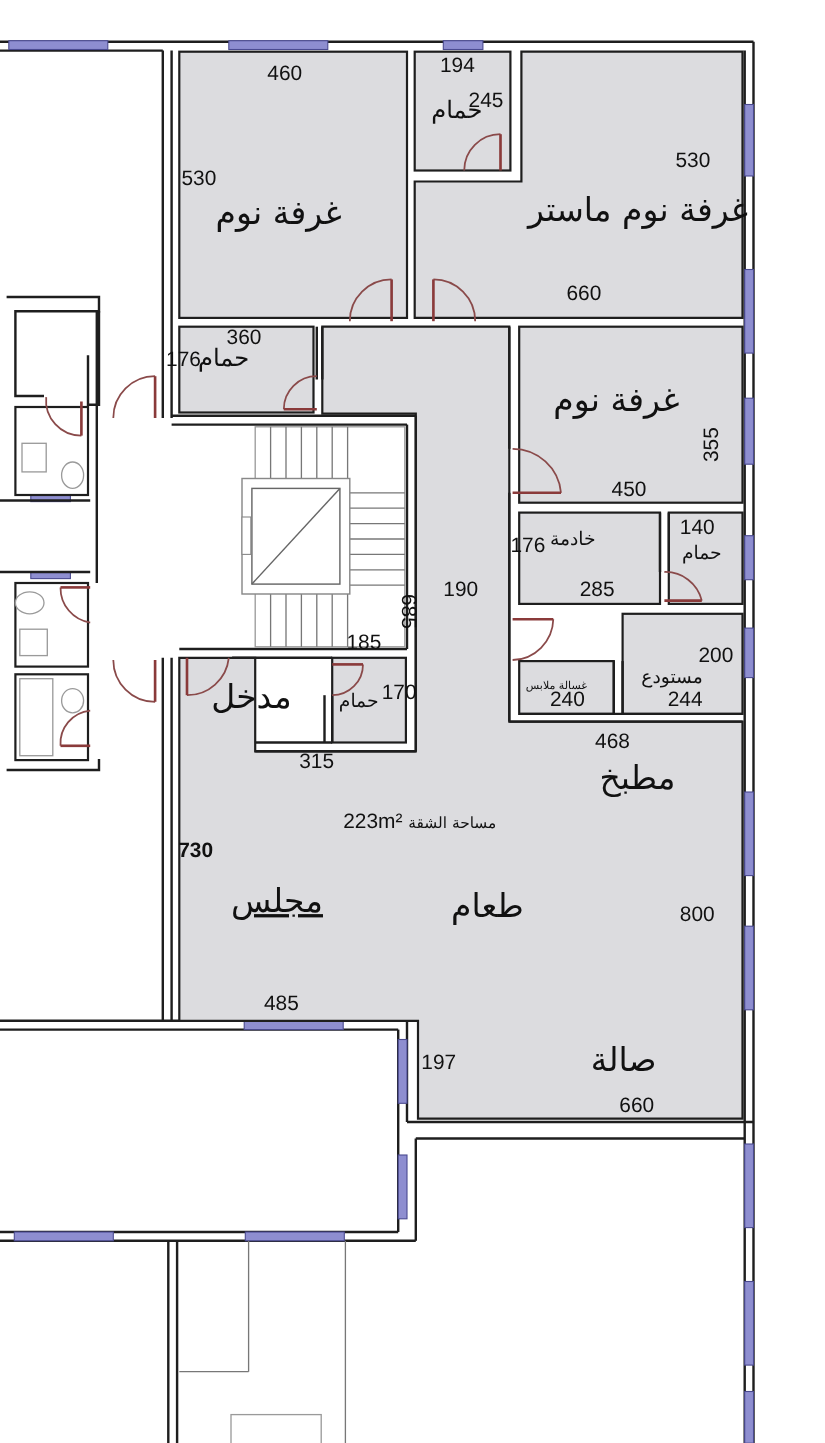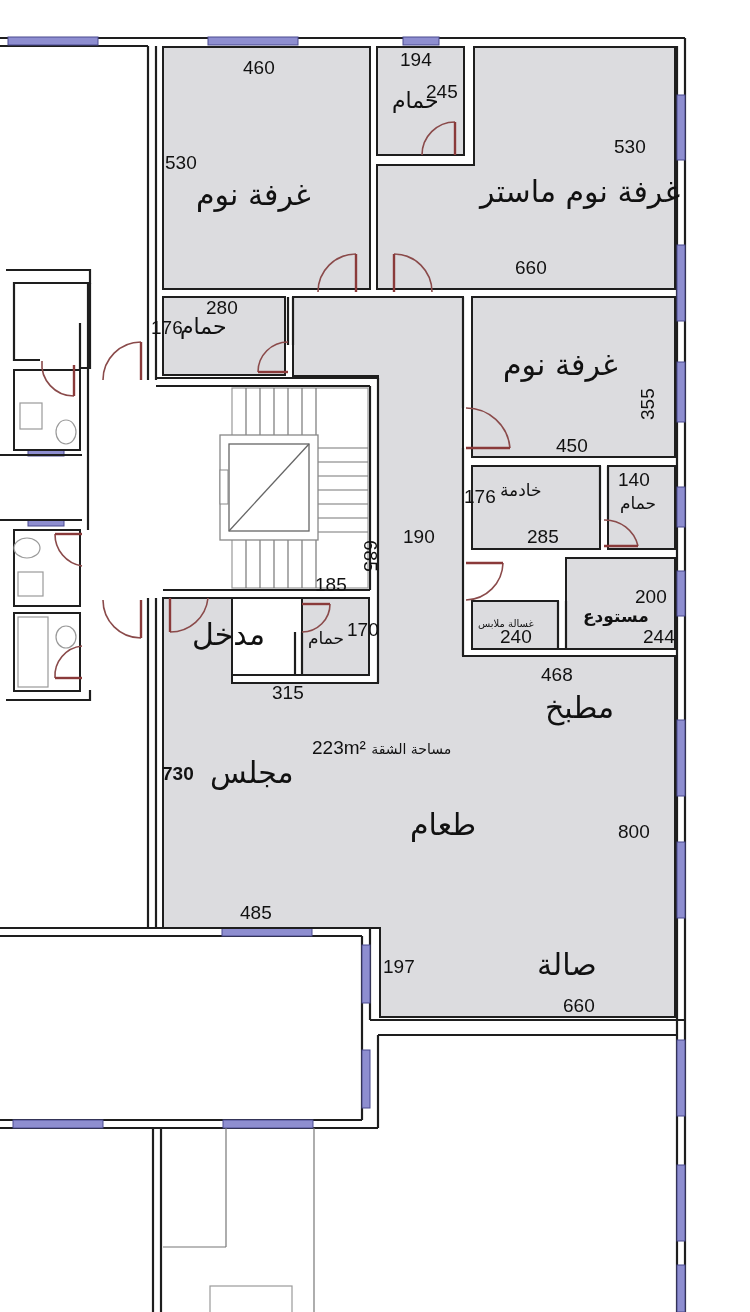--- a/index.html
+++ b/index.html
@@ -222,21 +222,21 @@
 <div class="lbl ar ar-big" style="left:196px;top:180px;">غرفة نوم</div>
 
 <div class="lbl dim" style="left:400px;top:50px;">194</div>
 <div class="lbl dim" style="left:426px;top:82px;">245</div>
 <div class="lbl ar ar-mid" style="left:392px;top:90px;">حمام</div>
 
 <div class="lbl dim" style="left:614px;top:137px;">530</div>
 <div class="lbl ar ar-big" style="left:436px;top:177px;margin-left:44px;">غرفة نوم ماستر</div>
 <div class="lbl dim" style="left:515px;top:258px;">660</div>
 
-<div class="lbl dim" style="left:206px;top:298px;">280</div>
+<div class="lbl dim" style="left:206px;top:298px;">360</div>
 <div class="lbl dim" style="left:151px;top:318px;">176</div>
 <div class="lbl ar ar-mid" style="left:180px;top:316px;">حمام</div>
 
 <div class="lbl ar ar-big" style="left:503px;top:350px;">غرفة نوم</div>
 <div class="lbl dim" style="left:556px;top:436px;">450</div>
 <div class="lbl dim" style="left:638px;top:420px;transform:rotate(-90deg);transform-origin:left top;">355</div>
 
 <div class="lbl dim" style="left:464px;top:487px;">176</div>
 <div class="lbl ar ar-sm" style="left:500px;top:482px;">خادمة</div>
 <div class="lbl dim" style="left:527px;top:527px;">285</div>
@@ -244,38 +244,38 @@
 <div class="lbl dim" style="left:618px;top:470px;">140</div>
 <div class="lbl ar ar-sm" style="left:620px;top:495px;">حمام</div>
 
 <div class="lbl dim" style="left:380px;top:540px;transform:rotate(90deg);transform-origin:left top;">685</div>
 <div class="lbl dim" style="left:403px;top:527px;">190</div>
 
 <div class="lbl ar ar-xs" style="left:478px;top:619px;">غسالة ملابس</div>
 <div class="lbl dim" style="left:500px;top:627px;">240</div>
 
 <div class="lbl dim" style="left:635px;top:587px;">200</div>
-<div class="lbl ar ar-sm" style="left:583px;top:608px;font-weight:bold;">مستودع</div>
-<div class="lbl dim" style="left:607px;top:627px;margin-left:36px;">244</div>
+<div class="lbl ar ar-sm" style="left:583px;top:608px;">مستودع</div>
+<div class="lbl dim" style="left:607px;top:627px;">244</div>
 
 <div class="lbl dim" style="left:315px;top:575px;">185</div>
 <div class="lbl dim" style="left:347px;top:620px;">170</div>
 <div class="lbl ar ar-sm" style="left:308px;top:630px;">حمام</div>
 
 <div class="lbl ar ar-big" style="left:192px;top:620px;">مدخل</div>
 <div class="lbl dim" style="left:272px;top:683px;">315</div>
 
 <div class="lbl dim" style="left:541px;top:665px;">468</div>
 <div class="lbl ar ar-big" style="left:545px;top:693px;">مطبخ</div>
 
 <div class="lbl" style="left:312px;top:738px;font-family:'Liberation Sans',sans-serif;font-size:19px;">
   <span>223m²</span>
   <span class="ar" style="font-size:14px;">مساحة الشقة</span>
 </div>
 
 <div class="lbl dim" style="left:162px;top:764px;font-weight:bold;">730</div>
-<div class="lbl ar ar-big" style="left:210px;top:758px;">مجلس</div>
+<div class="lbl ar ar-big" style="left:210px;top:805px;text-decoration:underline;">مجلس</div>
 <div class="lbl ar ar-big" style="left:410px;top:810px;">طعام</div>
 <div class="lbl dim" style="left:618px;top:822px;">800</div>
 <div class="lbl dim" style="left:240px;top:903px;">485</div>
 <div class="lbl dim" style="left:383px;top:957px;">197</div>
 <div class="lbl ar ar-big" style="left:537px;top:950px;">صالة</div>
 <div class="lbl dim" style="left:563px;top:996px;">660</div>
 
 </body></html>

